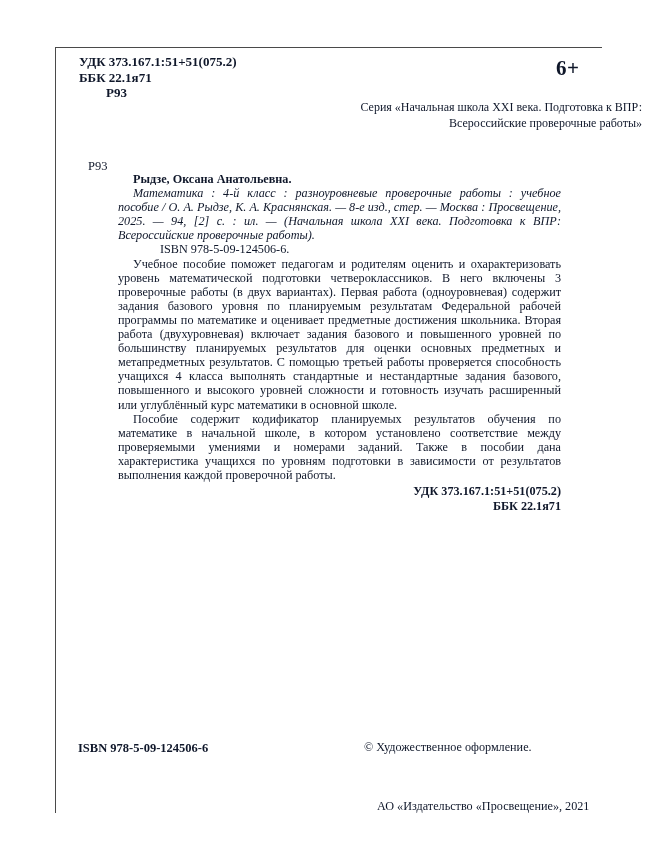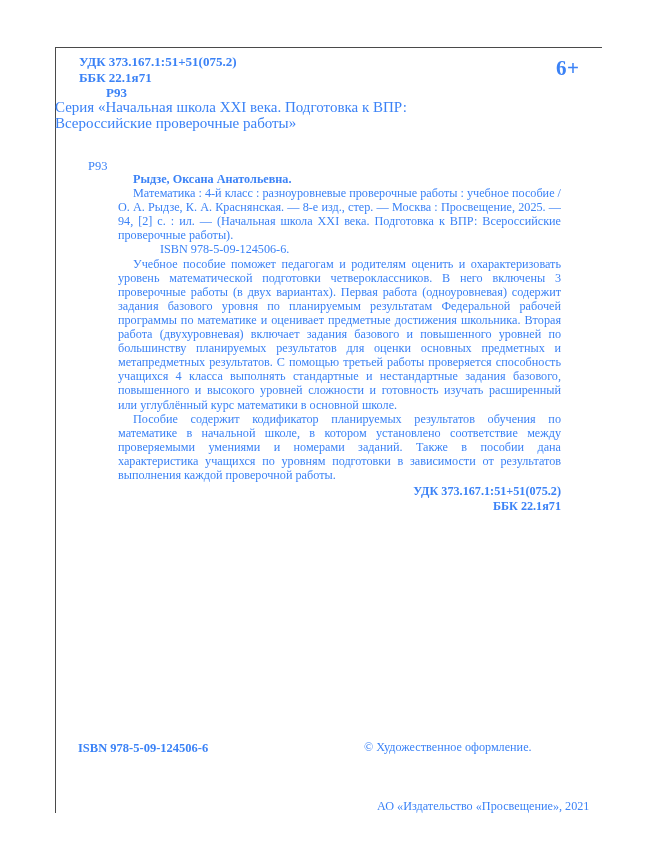--- a/index.html
+++ b/index.html
@@ -5,21 +5,21 @@
   html, body {
     margin: 0;
     padding: 0;
     background: #ffffff;
   }
   .page {
     position: relative;
     width: 650px;
     height: 848px;
     background: #ffffff;
-    color: #3b82f6;
+    color: #0f172a;
     font-family: "Liberation Serif", "DejaVu Serif", serif;
     overflow: hidden;
   }
   .frame-top {
     position: absolute;
     left: 55px;
     top: 47px;
     width: 547px;
     height: 1px;
     background: #4a4a4a;
@@ -50,23 +50,24 @@
     top: 56px;
     font-size: 21px;
     font-weight: bold;
     letter-spacing: 0.5px;
   }
   .series {
     position: absolute;
     left: 55px;
     top: 100px;
     width: 547px;
-    text-align: left;
-    font-size: 15px;
+    text-align: right;
+    font-size: 12px;
     line-height: 15.5px;
+    padding-left: 40px;
   }
   .entry-code {
     position: absolute;
     left: 88px;
     top: 159px;
     font-size: 12.5px;
   }
   .entry-body {
     position: absolute;
     left: 118px;
@@ -79,20 +80,21 @@
   .entry-body p {
     margin: 0;
   }
   .author {
     font-weight: bold;
     text-indent: 15px;
     text-align: left;
   }
   .bib {
     text-indent: 15px;
+    font-style: italic;
   }
   .isbn-line {
     text-indent: 42px;
     text-align: left;
   }
   .annot {
     text-indent: 15px;
   }
   .udk-right {
     margin-top: 2px;

